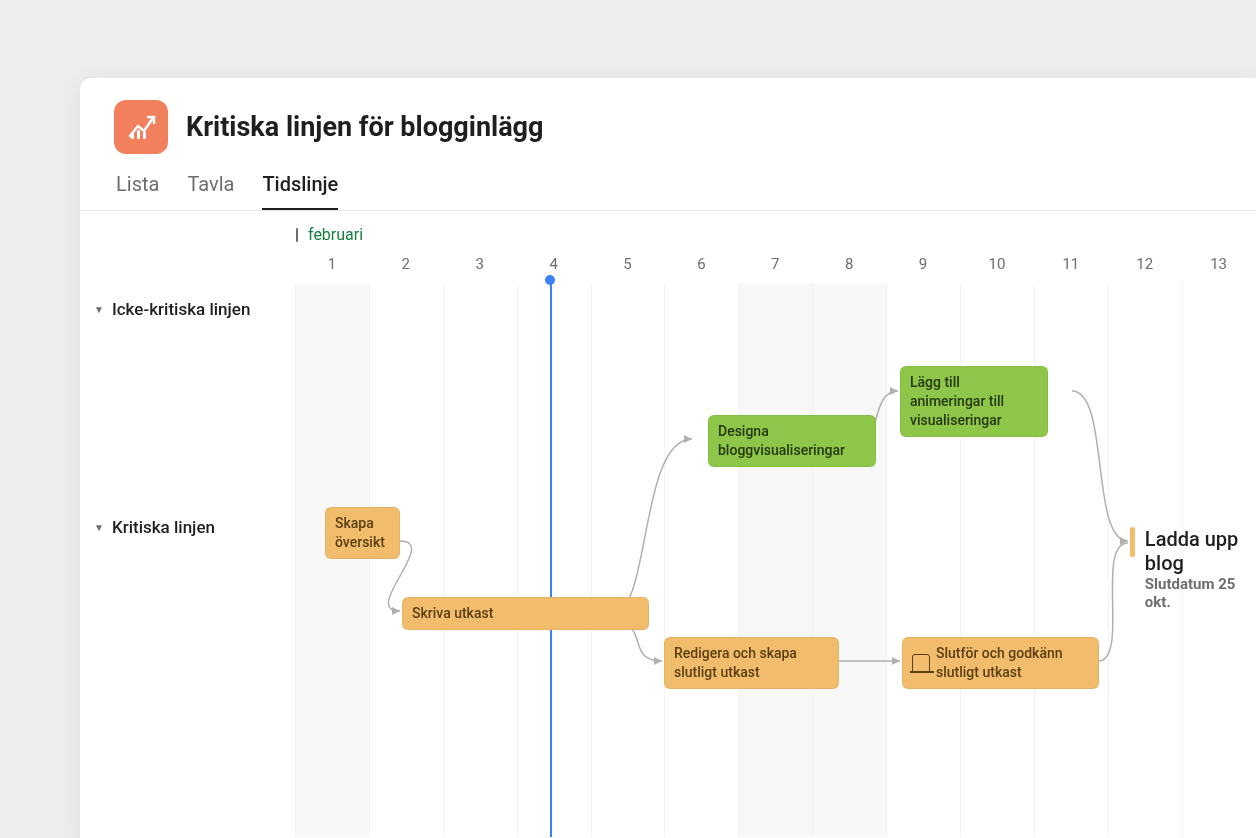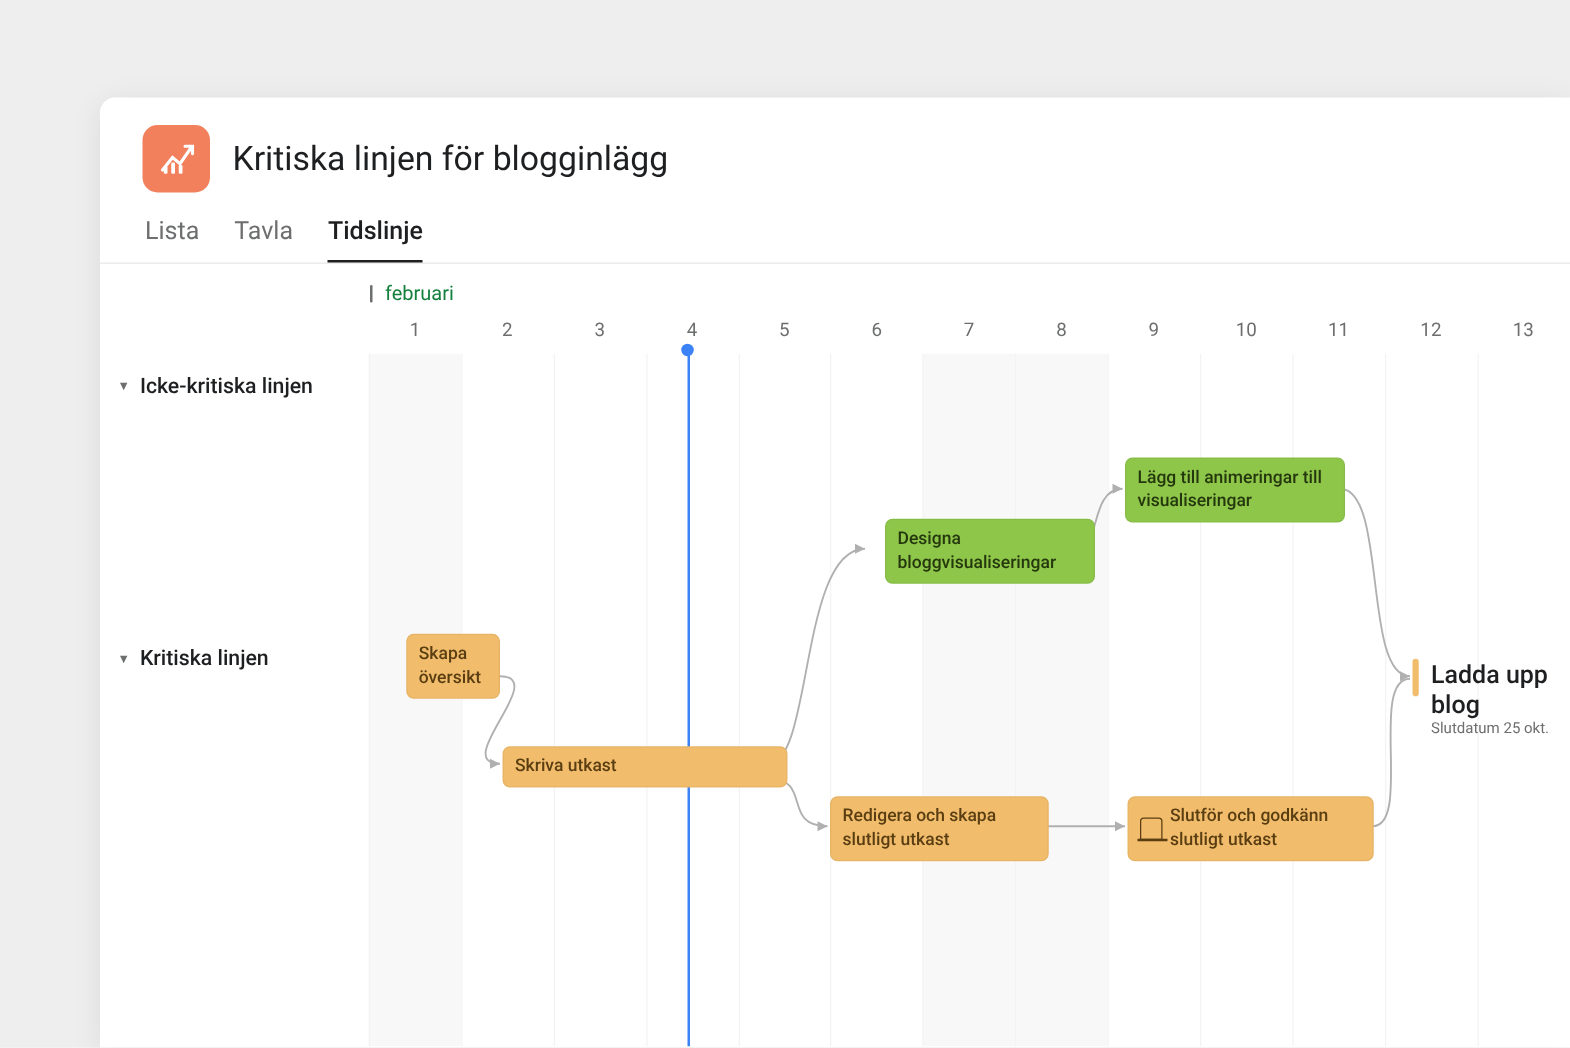--- a/index.html
+++ b/index.html
@@ -27,21 +27,21 @@
     width: 54px;
     height: 54px;
     background: #f2805d;
     border-radius: 12px;
     display: flex;
     align-items: center;
     justify-content: center;
   }
   .project-title {
     font-size: 27px;
-    font-weight: 400;
+    font-weight: 700;
     color: #1e1f21;
   }
   .tabs {
     display: flex;
     gap: 28px;
     margin-top: 18px;
     padding-left: 2px;
   }
   .tab {
     font-size: 20px;
@@ -182,21 +182,21 @@
     align-items: flex-start;
     gap: 10px;
   }
   .milestone-bar {
     width: 6px;
     height: 30px;
     background: #f1bd6c;
     border-radius: 3px;
   }
   .milestone-title { font-size: 20px; font-weight: 500; color: #1e1f21; }
-  .milestone-sub { font-size: 12px; color: #6d6e6f; }
+  .milestone-sub { font-size: 15px; color: #6d6e6f; font-weight: bold; }
   svg.connectors {
     position: absolute;
     top: 0;
     left: 0;
     width: 1176px;
     height: 760px;
     pointer-events: none;
   }
   svg.connectors path {
     stroke: #b0b0b0;
@@ -304,27 +304,27 @@
 
       <path d="M992 180 C1030 180, 1010 330, 1048 330"></path>
       <polygon points="1048,330 1040,326 1040,334"></polygon>
 
       <path d="M1018 450 C1050 450, 1015 332, 1048 332"></path>
     </svg>
 
     <div class="task green" style="top:204px; left:628px; width:168px;">
       <span>Designa bloggvisualiseringar</span>
     </div>
-    <div class="task green" style="top:155px; left:820px; width:176px;">
+    <div class="task green" style="top:155px; left:820px; width:148px;">
       <span>Lägg till animeringar till visualiseringar</span>
     </div>
     <div class="task orange" style="top:296px; left:245px; width:75px;">
       <span>Skapa översikt</span>
     </div>
-    <div class="task orange" style="top:386px; left:322px; width:228px;">
+    <div class="task orange" style="top:386px; left:322px; width:247px;">
       <span>Skriva utkast</span>
     </div>
     <div class="task orange" style="top:426px; left:584px; width:175px;">
       <span>Redigera och skapa slutligt utkast</span>
     </div>
     <div class="task orange" style="top:426px; left:822px; width:197px;">
       <span class="stamp-icon"></span>
       <span>Slutför och godkänn slutligt utkast</span>
     </div>
 

